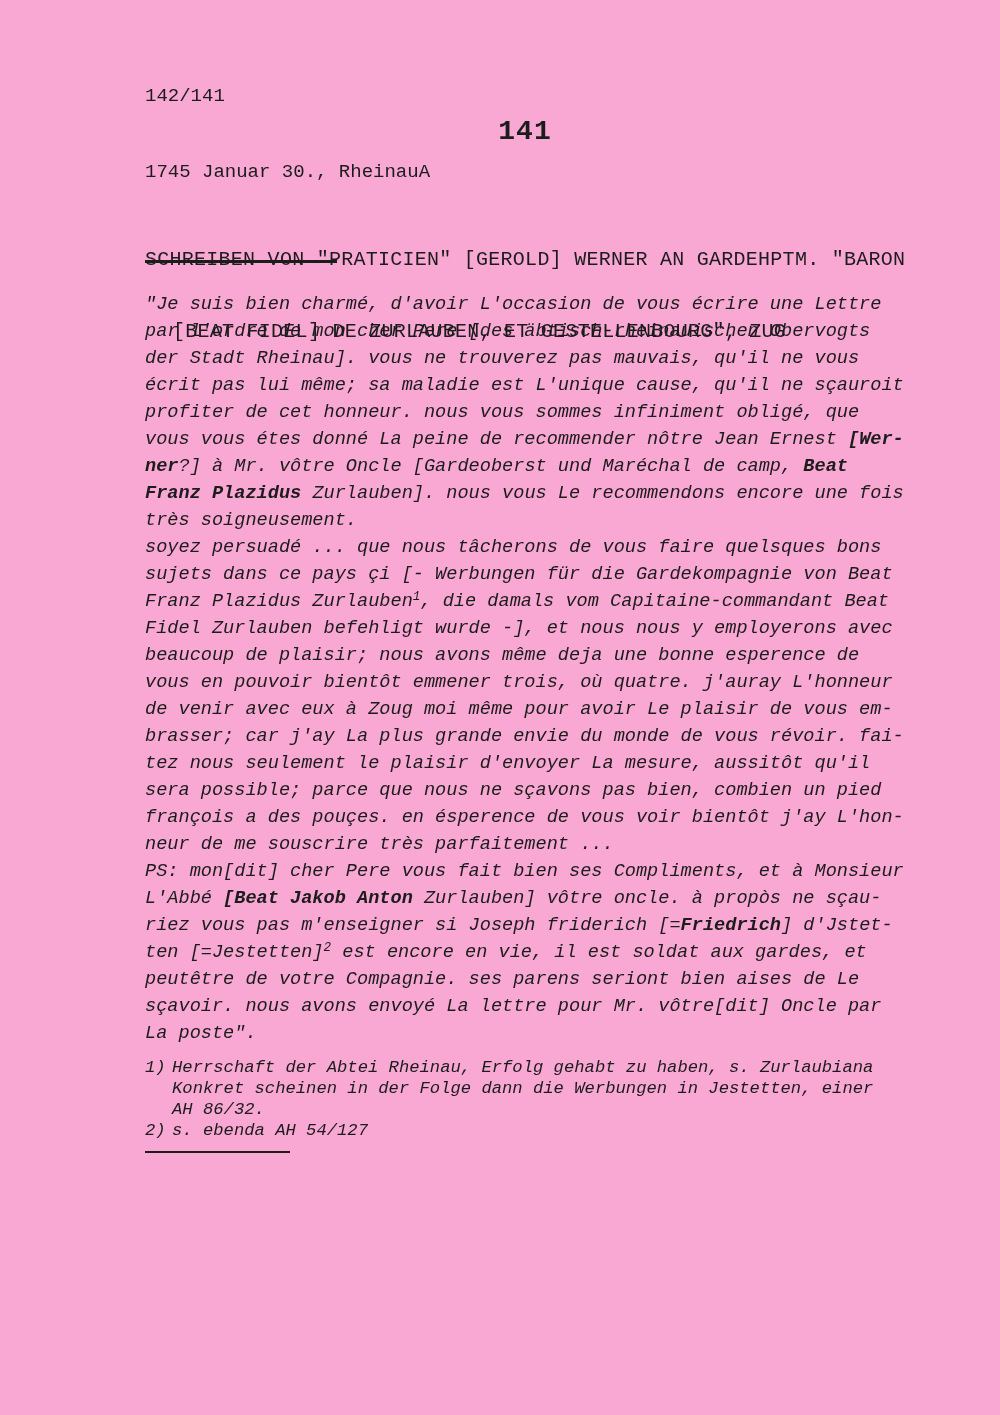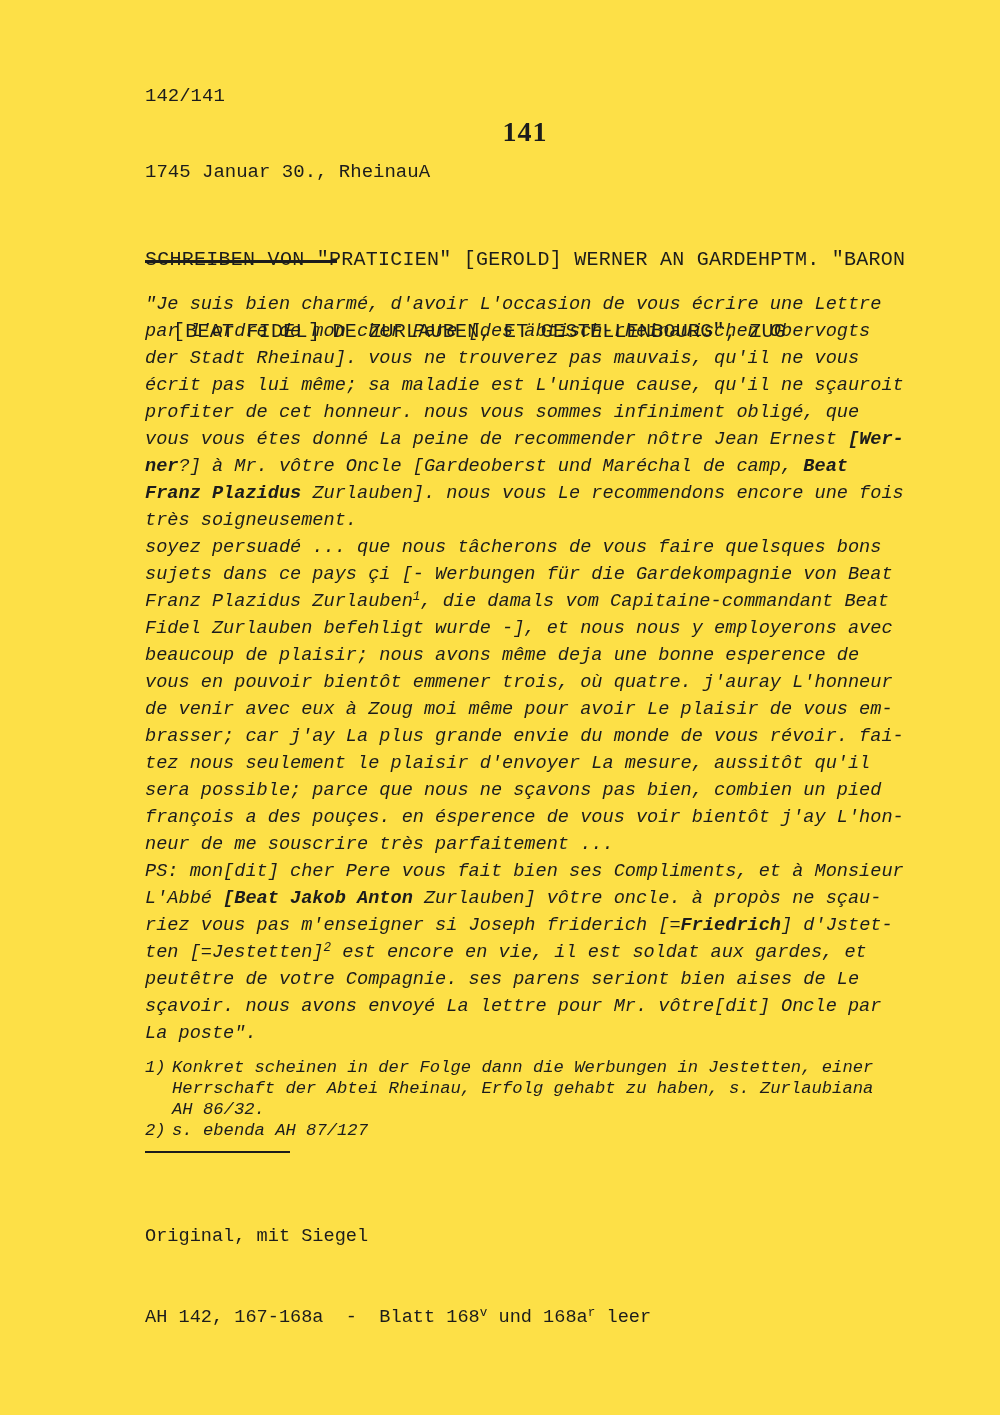--- a/index.html
+++ b/index.html
@@ -3,30 +3,30 @@
 <meta charset="utf-8">
 <style>
   html, body { margin: 0; padding: 0; }
   body {
     width: 1000px; height: 1415px;
     background: #ffffff;
     color: #1c1c1c;
     font-family: "Liberation Mono", monospace;
     overflow: hidden;
   }
-  .page { position: relative; width: 1000px; height: 1415px; background: #fde047; }
+  .page { position: relative; width: 1000px; height: 1415px; background: #f9a8d4; }
 
   .folio {
     position: absolute; left: 145px; top: 87px;
     font-size: 19px; line-height: 19px; white-space: pre;
   }
   .pagenum {
     position: absolute; left: 145px; top: 117px; width: 760px;
     text-align: center;
-    font-family: Liberation Serif, serif;
+    font-family: Liberation Mono, monospace;
     font-weight: bold; font-size: 28px; line-height: 30px;
     letter-spacing: 1px;
   }
   .dateline {
     position: absolute; left: 145px; top: 162px; width: 760px;
     display: flex; 
     font-size: 19px; line-height: 20px; white-space: pre;
   }
   .title {
     position: absolute; left: 145px; top: 200px; width: 790px;
@@ -82,22 +82,18 @@
 
   <div class="title">
     <div class="t1">SCHREIBEN VON "PRATICIEN" [GEROLD] WERNER AN GARDEHPTM. "BARON</div>
     <div class="t2">[BEAT FIDEL] DE ZURLAUBEN, ET GESTELLENBOURG", ZUG</div>
   </div>
 
   <div class="rule rule1"></div>
 
   <div class="letter"><div class="line"><span>"Je suis bien charmé, d'avoir L'occasion de vous écrire une Lettre</span></div><div class="line"><span>par l'ordre de mon cher Pere [des äbtisch-rheinauischen Obervogts</span></div><div class="line"><span>der Stadt Rheinau]. vous ne trouverez pas mauvais, qu'il ne vous</span></div><div class="line"><span>écrit pas lui même; sa maladie est L'unique cause, qu'il ne sçauroit</span></div><div class="line"><span>profiter de cet honneur. nous vous sommes infiniment obligé, que</span></div><div class="line"><span>vous vous étes donné La peine de recommender nôtre Jean Ernest </span><span class="b">[Wer-</span></div><div class="line"><span class="b">ner</span><span>?] à Mr. vôtre Oncle [Gardeoberst und Maréchal de camp, </span><span class="b">Beat</span></div><div class="line"><span class="b">Franz Plazidus</span><span> Zurlauben]. nous vous Le recommendons encore une fois</span></div><div class="line"><span>très soigneusement.</span></div><div class="line"><span>soyez persuadé ... que nous tâcherons de vous faire quelsques bons</span></div><div class="line"><span>sujets dans ce pays çi [- Werbungen für die Gardekompagnie von Beat</span></div><div class="line"><span>Franz Plazidus Zurlauben</span><sup>1</sup><span>, die damals vom Capitaine-commandant Beat</span></div><div class="line"><span>Fidel Zurlauben befehligt wurde -], et nous nous y employerons avec</span></div><div class="line"><span>beaucoup de plaisir; nous avons même deja une bonne esperence de</span></div><div class="line"><span>vous en pouvoir bientôt emmener trois, où quatre. j'auray L'honneur</span></div><div class="line"><span>de venir avec eux à Zoug moi même pour avoir Le plaisir de vous em-</span></div><div class="line"><span>brasser; car j'ay La plus grande envie du monde de vous révoir. fai-</span></div><div class="line"><span>tez nous seulement le plaisir d'envoyer La mesure, aussitôt qu'il</span></div><div class="line"><span>sera possible; parce que nous ne sçavons pas bien, combien un pied</span></div><div class="line"><span>françois a des pouçes. en ésperence de vous voir bientôt j'ay L'hon-</span></div><div class="line"><span>neur de me souscrire très parfaitement ...</span></div><div class="line"><span>PS: mon[dit] cher Pere vous fait bien ses Compliments, et à Monsieur</span></div><div class="line"><span>L'Abbé </span><span class="b">[Beat Jakob Anton</span><span> Zurlauben] vôtre oncle. à propòs ne sçau-</span></div><div class="line"><span>riez vous pas m'enseigner si Joseph friderich [=</span><span class="b">Friedrich</span><span>] d'Jstet-</span></div><div class="line"><span>ten [=Jestetten]</span><sup>2</sup><span> est encore en vie, il est soldat aux gardes, et</span></div><div class="line"><span>peutêtre de votre Compagnie. ses parens seriont bien aises de Le</span></div><div class="line"><span>sçavoir. nous avons envoyé La lettre pour Mr. vôtre[dit] Oncle par</span></div><div class="line"><span>La poste".</span></div></div>
 
-  <div class="fnotes"><div class="fn"><span class="fn-marker">1)</span><div class="fn-text"><div>Konkret scheinen in der Folge dann die Werbungen in Jestetten, einer</div><div>Herrschaft der Abtei Rheinau, Erfolg gehabt zu haben, s. Zurlaubiana</div><div>AH 86/32.</div></div></div><div class="fn"><span class="fn-marker">2)</span><div class="fn-text"><div>s. ebenda AH 87/127</div></div></div></div>
+  <div class="fnotes"><div class="fn"><span class="fn-marker">1)</span><div class="fn-text"><div>Herrschaft der Abtei Rheinau, Erfolg gehabt zu haben, s. Zurlaubiana</div><div>Konkret scheinen in der Folge dann die Werbungen in Jestetten, einer</div><div>AH 86/32.</div></div></div><div class="fn"><span class="fn-marker">2)</span><div class="fn-text"><div>s. ebenda AH 54/127</div></div></div></div>
 
   <div class="rule rule2"></div>
 
-  <div class="provenance">
-    <div>Original, mit Siegel</div>
-    <div><span>AH 142, 167-168a  -  Blatt 168</span><sup>v</sup><span> und 168a</span><sup>r</sup><span> leer</span></div>
-  </div>
 
 </div>
 
 </body></html>

